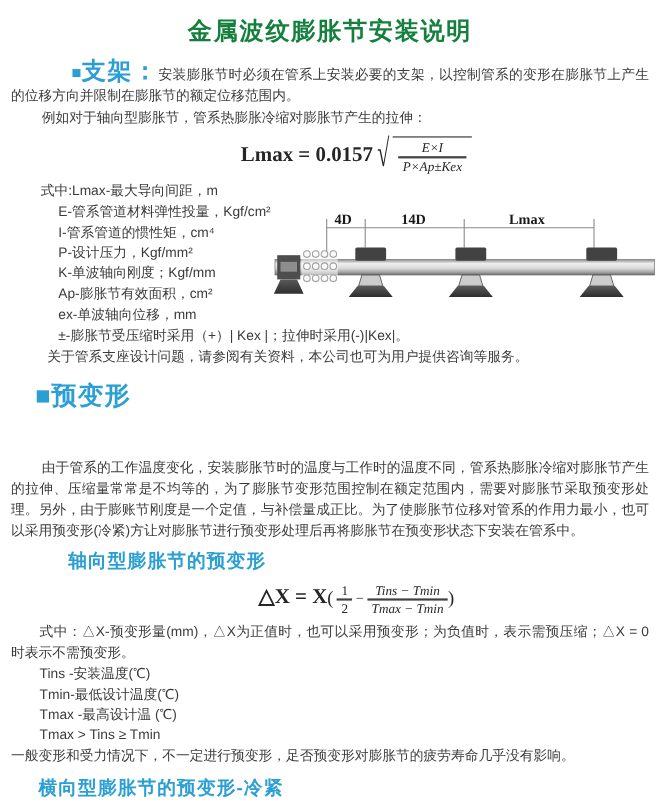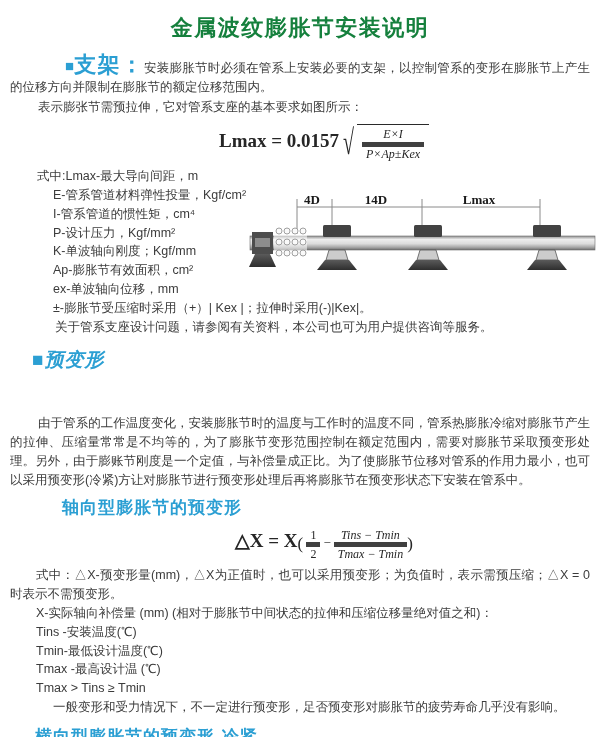--- a/index.html
+++ b/index.html
@@ -33,21 +33,21 @@
   .p-example { text-indent:28px; margin-top:1px; }
 
   
   .formula {
     font-family:"Liberation Serif", serif;
     color:#262626; text-align:center;
     font-size:13px;
   }
   .flhs { font-weight:700; font-size:19px;margin-left:48px; }
   .frac { display:inline-block; vertical-align:middle; text-align:center; font-size:12px; line-height:1.2; }
-  .frac .fn { display:block; padding:0 4px 0px 4px; border-bottom:5px solid #404040; }
+  .frac .fn { display:block; padding:0 4px 0px 4px; border-bottom:2px solid #404040; }
   .frac .fd { display:block; padding:0 4px; }
   .it { font-style:italic; }
   .sqrt { display:inline-block; position:relative; padding-left:13px; margin-left:5px; }
   .sqrt .rad {
     position:absolute; left:-1px; top:50%;
     transform:translateY(-50%) scaleY(1.75);
     font-size:20px; font-weight:400;
   }
   .sqrt-body { display:inline-block; border-top:1.6px solid #2a2a2a; padding:2px 5px 0 5px; }
   .paren { font-size:17px; font-weight:400; vertical-align:-1px; }
@@ -55,46 +55,46 @@
 
   .formula-1 { margin:8px 0 6px 0; }
   .formula-2 { margin:9px 0 5px 0; }
   .formula-3 { margin:10px 0 6px 0; }
 
   
   .def-list { margin-top:3px; }
   .def-list div { white-space:nowrap; }
   .dl-0 { margin-left:27px; }
   .dl-sub { margin-left:43px; }
-  .dl-last { margin-left:45px; white-space:normal; }
-
-  .h-section { font-size:19px; font-weight:700; margin:11px 0 2px 22px; letter-spacing:1px;font-style:italic; }
+  .dl-last { margin-left:33px; white-space:normal; }
+
+  .h-section { font-size:23px; font-weight:700; margin:11px 0 2px 22px; letter-spacing:1px; }
   .p-predeform { text-indent:28px;margin-top:41px; }
 
   .h-sub { font-size:17px; font-weight:700; letter-spacing:1px; margin:6px 0 2px 52px; }
   .h-sub2 { margin-left:25px; margin-top:8px; }
 
   .an-p { text-indent:26px; }
   .an-sub { margin-left:26px; }
-  .an-last { margin-left:43px; }
+  .an-last { }
 
   
   .diagram { position:absolute; left:248px; top:192px; width:348px; height:96px; }
   .dim-label { font-family:"Liberation Serif", serif; font-weight:700; font-size:13px; fill:#1a1a1a; }
 </style>
 </head>
 <body>
 
 <div class="doc">
 
   <h1 class="title">金属波纹膨胀节安装说明</h1>
 
   <p class="body-text p-support"><span class="accent sec-marker">■</span><span class="accent sec-label">支架：</span><span>安装膨胀节时必须在管系上安装必要的支架，以控制管系的变形在膨胀节上产生的位移方向并限制在膨胀节的额定位移范围内。</span></p>
 
-  <p class="body-text p-example">表示膨张节需预拉伸，它对管系支座的基本要求如图所示：</p>
+  <p class="body-text p-example">例如对于轴向型膨胀节，管系热膨胀冷缩对膨胀节产生的拉伸：</p>
 
   <div class="formula formula-1">
     <span class="flhs">Lmax = 0.0157</span><span class="sqrt"><span class="rad">√</span><span class="sqrt-body"><span class="frac it"><span class="fn">E×I</span><span class="fd">P×Ap±Kex</span></span></span></span>
   </div>
 
   <div class="body-text def-list">
     <div class="dl-0">式中:Lmax-最大导向间距，m</div>
     <div class="dl-sub">E-管系管道材料弹性投量，Kgf/cm²</div>
     <div class="dl-sub">I-管系管道的惯性矩，cm⁴</div>
     <div class="dl-sub">P-设计压力，Kgf/mm²</div>
@@ -111,21 +111,20 @@
 
   <div class="accent h-sub">轴向型膨胀节的预变形</div>
 
   <div class="formula formula-2">
     <span class="flhs">△X = X</span><span class="paren">(</span>
     <span class="frac"><span class="fn">1</span><span class="fd">2</span></span><span class="fop">−</span><span class="frac it"><span class="fn">Tins − Tmin</span><span class="fd">Tmax − Tmin</span></span><span class="paren">)</span>
   </div>
 
   <div class="body-text">
     <p class="an-p">式中：△X-预变形量(mm)，△X为正值时，也可以采用预变形；为负值时，表示需预压缩；△X = 0时表示不需预变形。</p>
-    <div class="an-sub">X-实际轴向补偿量 (mm) (相对于膨胀节中间状态的拉伸和压缩位移量绝对值之和)：</div>
     <div class="an-sub">Tins -安装温度(℃)</div>
     <div class="an-sub">Tmin-最低设计温度(℃)</div>
     <div class="an-sub">Tmax -最高设计温 (℃)</div>
     <div class="an-sub">Tmax &gt; Tins ≥ Tmin</div>
     <div class="an-last">一般变形和受力情况下，不一定进行预变形，足否预变形对膨胀节的疲劳寿命几乎没有影响。</div>
   </div>
 
   <div class="accent h-sub h-sub2">横向型膨胀节的预变形-冷紧</div>
 
   <div class="formula formula-3">

